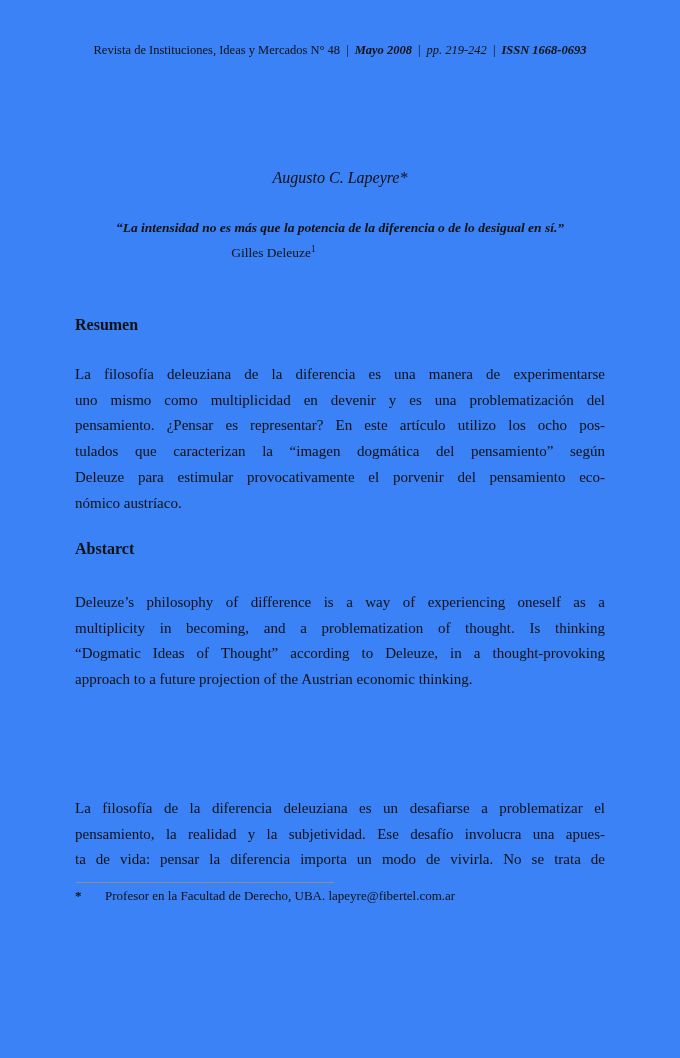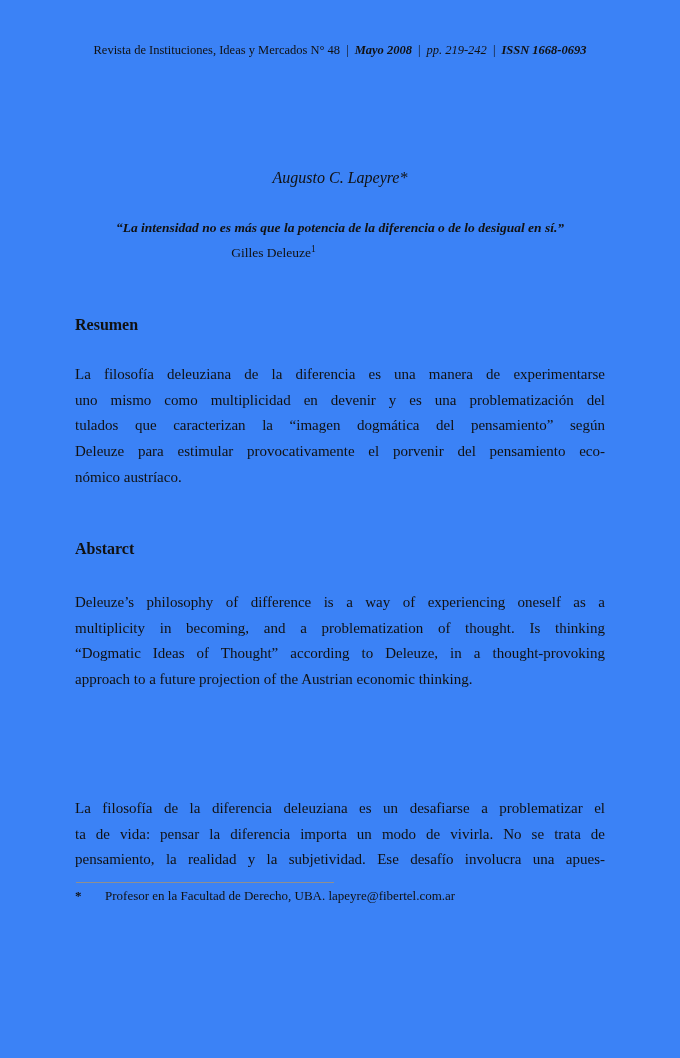--- a/index.html
+++ b/index.html
@@ -122,38 +122,39 @@
 
   <div class="attribution">
     <span>Gilles Deleuze</span><sup>1</sup>
   </div>
 
   <div class="heading h-resumen">Resumen</div>
 
   <div class="para p-resumen">
       <div class="line j">La filosofía deleuziana de la diferencia es una manera de experimentarse</div>
       <div class="line j">uno mismo como multiplicidad en devenir y es una problematización del</div>
+      <div class="line j">pensamiento. ¿Pensar es representar? En este artículo utilizo los ocho pos-</div>
       <div class="line j">tulados que caracterizan la “imagen dogmática del pensamiento” según</div>
       <div class="line j">Deleuze para estimular provocativamente el porvenir del pensamiento eco-</div>
       <div class="line last">nómico austríaco.</div>
     </div>
 
   <div class="heading h-abstract">Abstarct</div>
 
   <div class="para p-abstract">
       <div class="line j">Deleuze’s philosophy of difference is a way of experiencing oneself as a</div>
       <div class="line j">multiplicity in becoming, and a problematization of thought. Is thinking</div>
       <div class="line j">“Dogmatic Ideas of Thought” according to Deleuze, in a thought-provoking</div>
       <div class="line last">approach to a future projection of the Austrian economic thinking.</div>
     </div>
 
   <div class="para p-body">
       <div class="line j">La filosofía de la diferencia deleuziana es un desafiarse a problematizar el</div>
+      <div class="line j">pensamiento, la realidad y la subjetividad. Ese desafío involucra una apues-</div>
       <div class="line j">ta de vida: pensar la diferencia importa un modo de vivirla. No se trata de</div>
-      <div class="line j">pensamiento, la realidad y la subjetividad. Ese desafío involucra una apues-</div>
     </div>
 
   <div class="footnote-rule"></div>
 
   <div class="footnote">
     <span class="fn-marker">*</span>
     <span class="fn-text">Profesor en la Facultad de Derecho, UBA. lapeyre@fibertel.com.ar</span>
   </div>
 
 </div>

